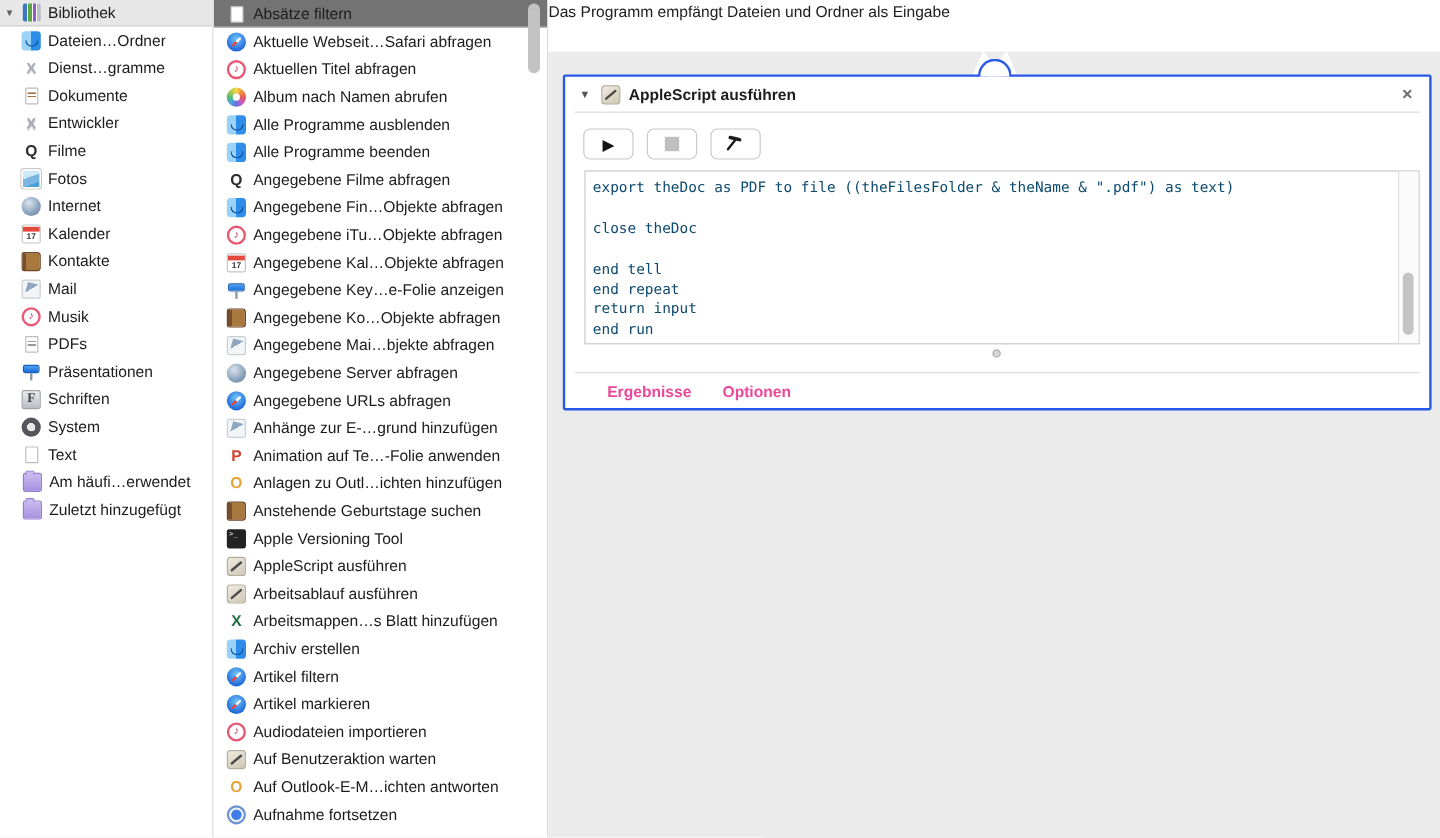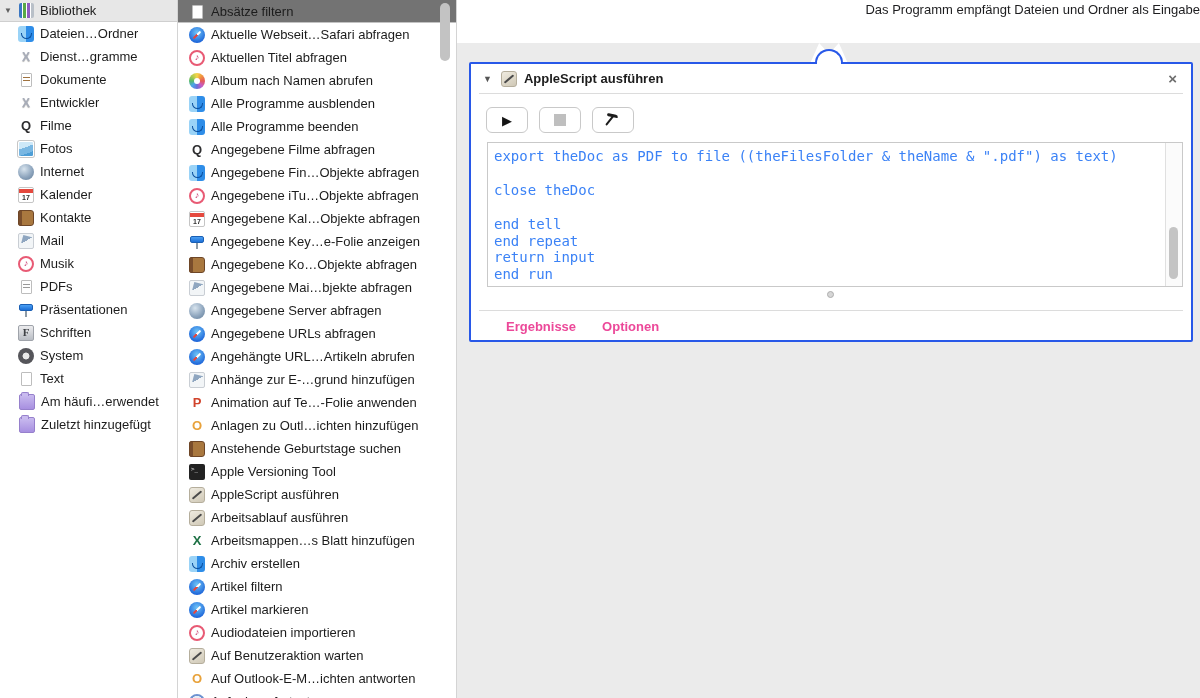--- a/index.html
+++ b/index.html
@@ -20,21 +20,21 @@
   .col1 .row.smart{padding-left:19px}
 
   
   .col2{width:278px;flex:none;background:#fff;border-right:1px solid #D4D4D4;position:relative;overflow:hidden}
   .col2 .row{padding-left:11px}
   .row.selected{background:#737373;box-shadow:inset 0 -1px 0 #C2C2C2}
   .col2-scroll{position:absolute;top:3px;right:6px;width:10px;height:58px;border-radius:5px;background:#C3C3C3}
 
   
   .panel{flex:1;position:relative;background:#fff}
-  .caption{position:absolute;top:2px;left:0;right:0;text-align:right;color:#1d1d1f}
+  .caption{position:absolute;top:2px;left:0;right:0;text-align:left;color:#1d1d1f}
   .canvas{position:absolute;top:43px;left:0;right:0;bottom:0;background:#EBEBEB}
 
   
   .notch{position:absolute;top:0;left:334px;width:76px;height:19px}
   .notch-v{position:absolute;left:0;top:0;width:100%;height:100%;background:#fff;
            clip-path:polygon(26% 100%,37% 0,50% 58%,63% 0,74% 100%)}
   .notch-dome{position:absolute;left:24px;bottom:-2px;width:24px;height:13px;background:#fff;
               border:2px solid #2858E8;border-bottom:none;border-radius:14px 14px 0 0;z-index:3}
 
   
@@ -51,22 +51,22 @@
   .play-glyph{font-size:13px;color:#141414;line-height:1}
   .stop-sq{width:12px;height:12px;background:#BFBFBF}
   .hammer{width:16px;height:16px;position:relative}
   .hammer::before{content:"";position:absolute;left:8px;top:3px;width:2px;height:13px;background:#1c1c1c;
                   border-radius:1px;transform:rotate(38deg);transform-origin:top center}
   .hammer::after{content:"";position:absolute;left:2px;top:2px;width:11px;height:3px;background:#1c1c1c;
                  border-radius:2px 3px 1px 2px;transform:rotate(12deg)}
 
   .code-wrap{position:absolute;left:16px;top:78px;width:696px;height:145px;border:1px solid #C9C9C9;
              background:#fff;display:flex;box-sizing:border-box}
-  .code{flex:1;overflow:hidden;font-family:"DejaVu Sans Mono", monospace;font-size:14px;
-        line-height:16.9px;color:#3b82f6;padding:5px 4px 0 6px;white-space:pre}
+  .code{flex:1;overflow:hidden;font-family:"DejaVu Sans Mono", monospace;font-size:12px;
+        line-height:16.9px;color:#0c4a6e;padding:5px 4px 0 6px;white-space:pre}
   .code-scroll{width:16px;flex:none;border-left:1px solid #E0E0E0;background:#FBFBFB;position:relative}
   .code-thumb{position:absolute;left:3px;top:84px;width:9px;height:52px;background:#C4C4C4;border-radius:5px}
 
   .resize-dot{position:absolute;left:50%;top:227px;width:7px;height:7px;margin-left:-4px;background:#D6D6D6;
               border:1px solid #ADADAD;border-radius:50%;box-sizing:border-box}
 
   .block-footer{position:absolute;left:8px;right:8px;top:246px;border-top:1px solid #DCDCDC;height:30px;
                 display:flex;align-items:center;gap:26px;padding-left:27px}
   .footer-tab{font-weight:bold;color:#ec4899}
 
@@ -295,24 +295,20 @@
   <div class="row">
     <span class="ic ic-internet"></span>
     <span class="lbl">Angegebene Server abfragen</span>
   </div>
 
   <div class="row">
     <span class="ic ic-safari"></span>
     <span class="lbl">Angegebene URLs abfragen</span>
   </div>
 
-  <div class="row">
-    <span class="ic ic-safari"></span>
-    <span class="lbl">Angehängte URL…Artikeln abrufen</span>
-  </div>
 
   <div class="row">
     <span class="ic ic-mail"></span>
     <span class="lbl">Anhänge zur E-…grund hinzufügen</span>
   </div>
 
   <div class="row">
     <span class="ic ic-powerpoint"></span>
     <span class="lbl">Animation auf Te…-Folie anwenden</span>
   </div>

